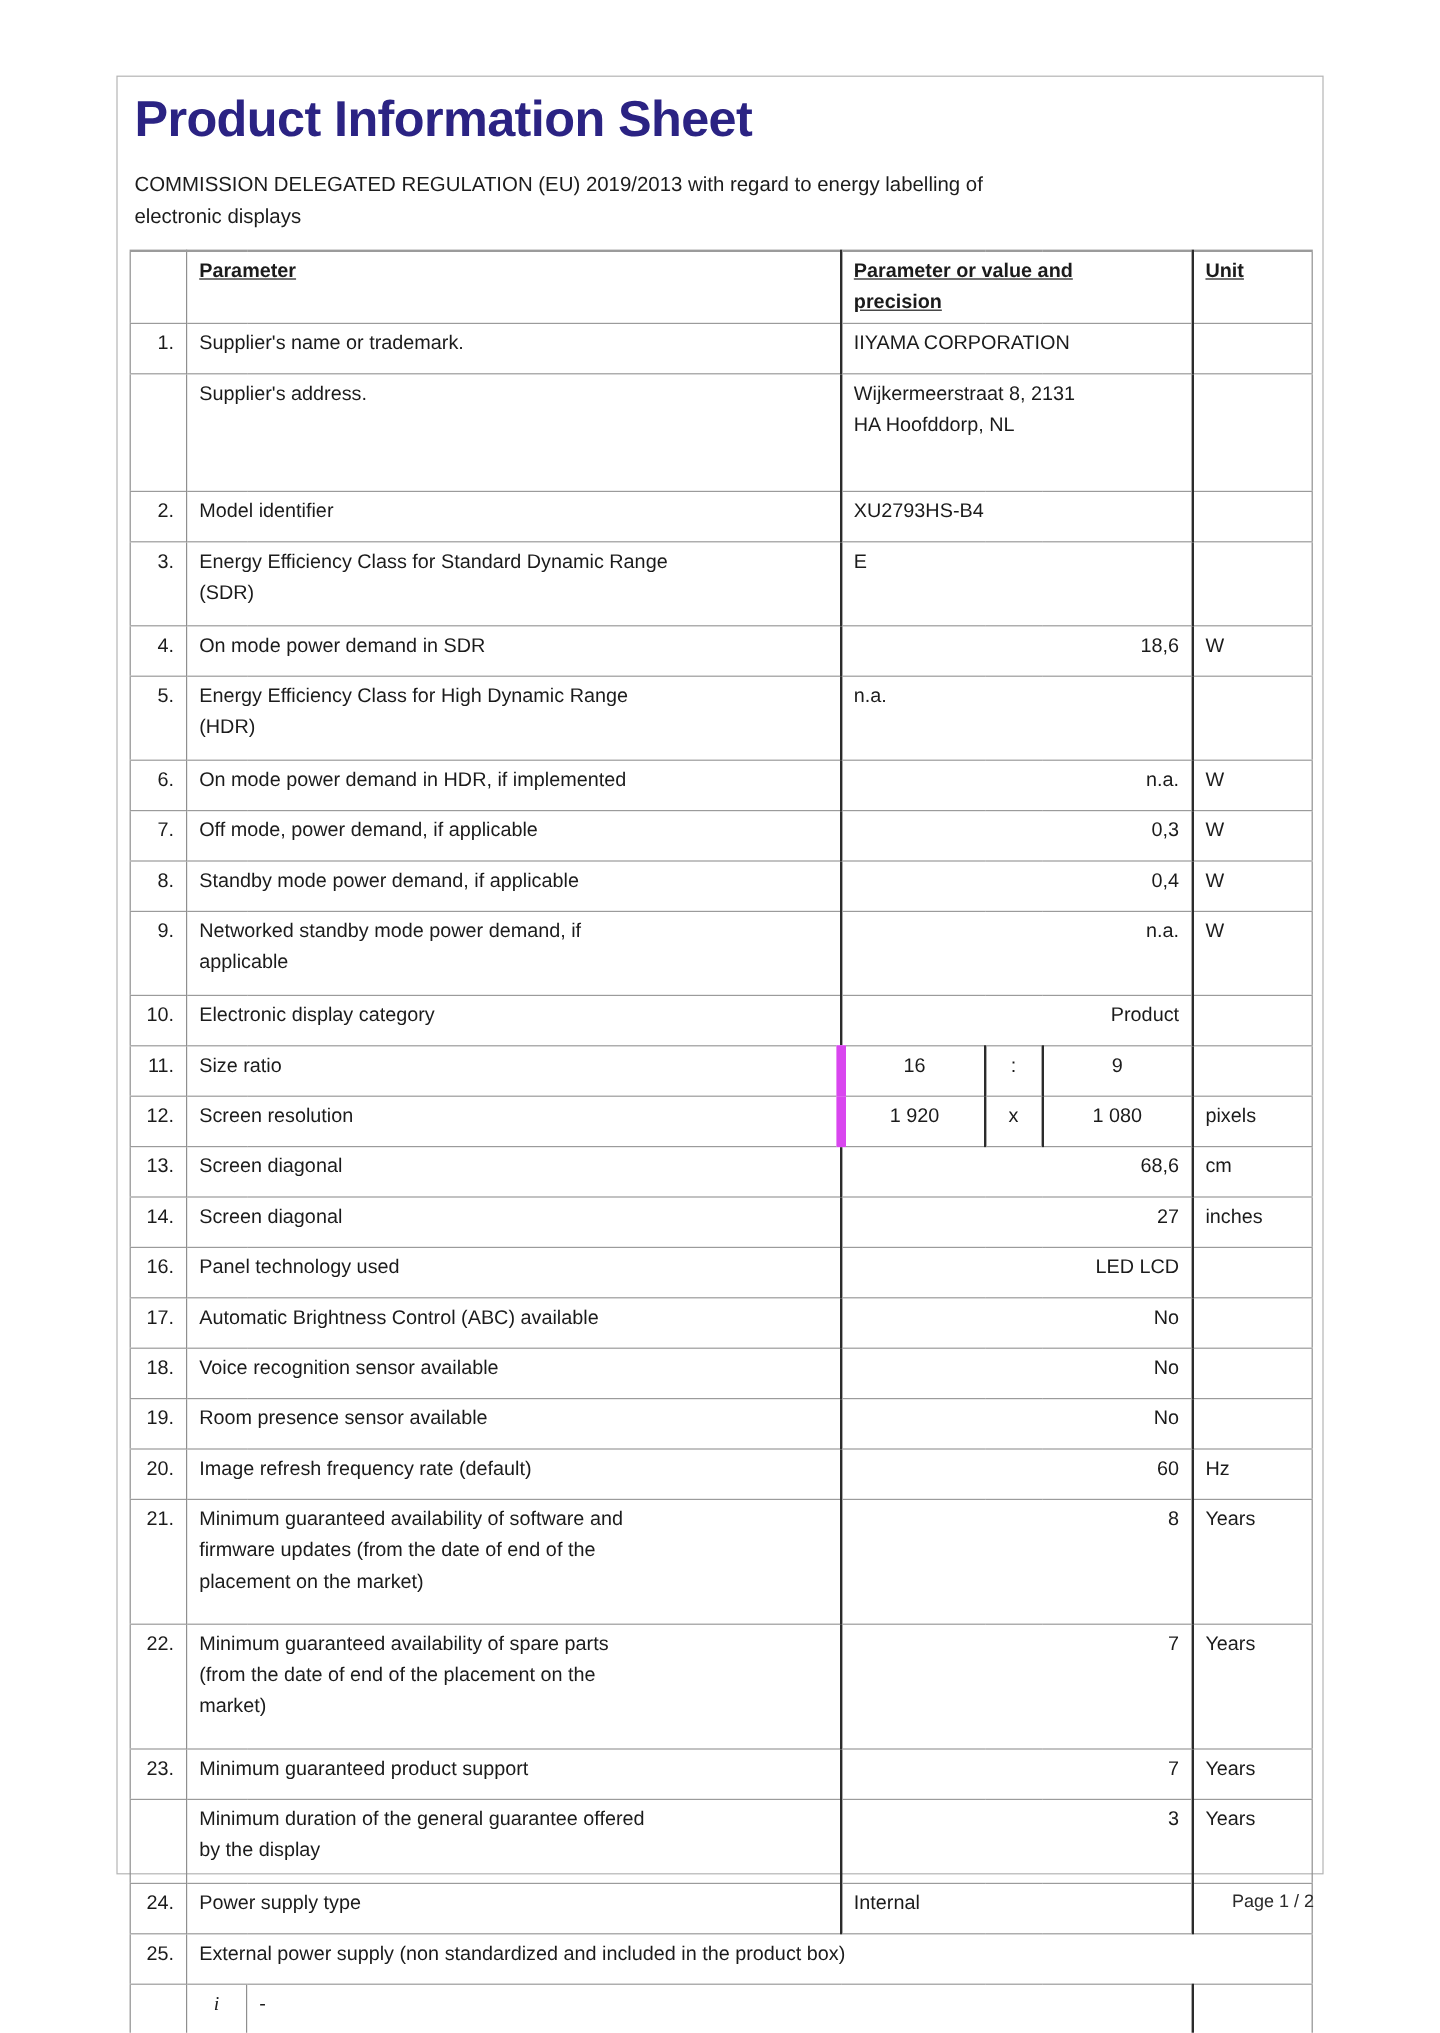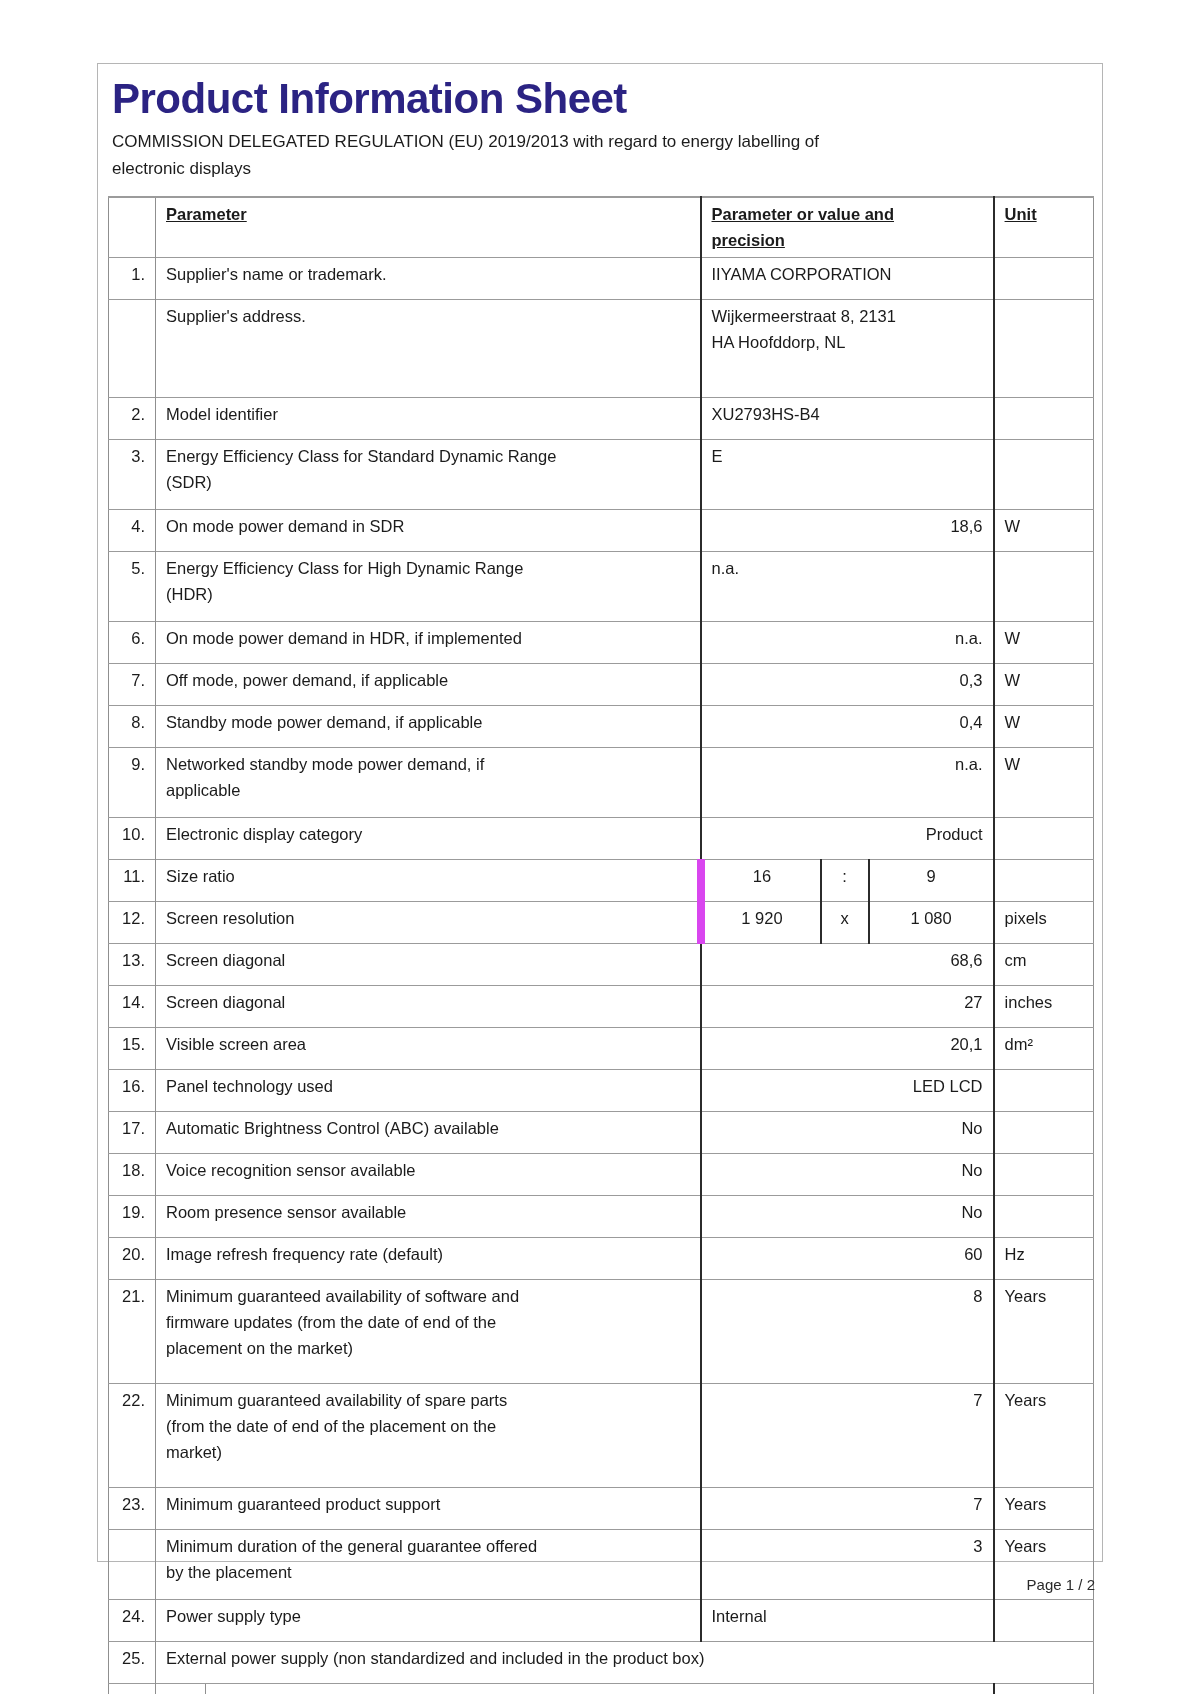--- a/index.html
+++ b/index.html
@@ -6,21 +6,21 @@
   body{
     width:1200px;height:1694px;position:relative;
     font-family:"Liberation Sans", sans-serif;
     color:#1b1b1b;
   }
   .frame{
     position:absolute;left:97px;top:63px;width:1006px;height:1499px;
     border:1px solid #b5b5b5;background:#fff;box-sizing:border-box;
   }
   .title{
-    margin:10px 0 4px 14px;
+    margin:10px 0 16px 14px;
     font-size:42px;line-height:50px;font-weight:bold;color:#2b2383;
     letter-spacing:-0.5px;
   }
   .subtitle{margin:0 0 0 14px;font-size:17px;line-height:27px;color:#1c1c1c;}
   table.pis{
     border-collapse:collapse;table-layout:fixed;width:985px;
     margin:14px 0 0 10px;font-size:16.5px;
     border:1px solid #8f8f8f;border-top:2px solid #9b9b9b;
   }
   table.pis td{
@@ -227,30 +227,20 @@
           <td class="c-num">14.</td>
           <td class="c-param" colspan="2">
             <div>Screen diagonal</div>
           </td>
           <td class="c-value ar" colspan="3">
             <div>27</div>
           </td>
           <td class="c-unit">inches</td>
         </tr>
         <tr>
-          <td class="c-num">15.</td>
-          <td class="c-param" colspan="2">
-            <div>Visible screen area</div>
-          </td>
-          <td class="c-value ar" colspan="3">
-            <div>20,1</div>
-          </td>
-          <td class="c-unit">dm²</td>
-        </tr>
-        <tr>
           <td class="c-num">16.</td>
           <td class="c-param" colspan="2">
             <div>Panel technology used</div>
           </td>
           <td class="c-value ar" colspan="3">
             <div>LED LCD</div>
           </td>
           <td class="c-unit"></td>
         </tr>
         <tr>
@@ -324,21 +314,21 @@
           </td>
           <td class="c-value ar" colspan="3">
             <div>7</div>
           </td>
           <td class="c-unit">Years</td>
         </tr>
         <tr class="h2">
           <td class="c-num"></td>
           <td class="c-param" colspan="2">
             <div>Minimum duration of the general guarantee offered</div>
-            <div>by the placement</div>
+            <div>by the display</div>
           </td>
           <td class="c-value ar" colspan="3">
             <div>3</div>
           </td>
           <td class="c-unit">Years</td>
         </tr>
         <tr>
           <td class="c-num">24.</td>
           <td class="c-param" colspan="2">
             <div>Power supply type</div>

